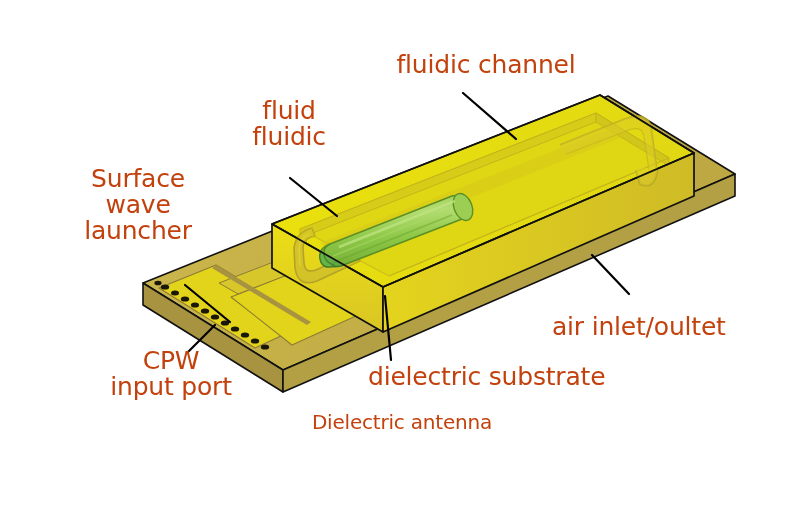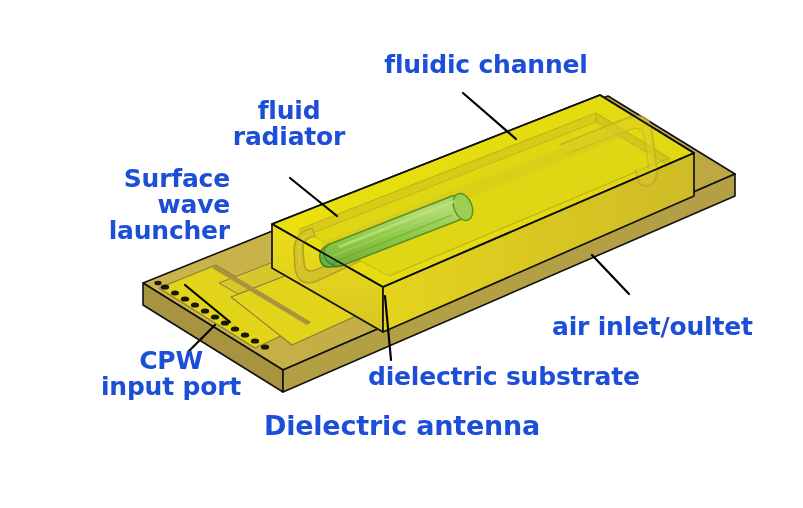--- a/index.html
+++ b/index.html
@@ -1,23 +1,23 @@
 <!DOCTYPE html>
 <html><head>
 <meta charset="utf-8">
 <style>
   html,body{margin:0;padding:0;background:#ffffff;}
   body{width:803px;height:508px;overflow:hidden;
        font-family:"DejaVu Sans","Liberation Sans",sans-serif;}
   #stage{position:relative;width:803px;height:508px;background:#fff;}
   svg#fig{position:absolute;left:0;top:0;width:803px;height:508px;display:block;}
-  .lbl{position:absolute;color:#1d4ed8;font-family:"DejaVu Sans","Liberation Sans",sans-serif;
-       font-weight:700;line-height:1.04;white-space:pre;letter-spacing:-0.2px;}
+  .lbl{position:absolute;color:#c2410c;font-family:"DejaVu Sans","Liberation Sans",sans-serif;
+       font-weight:400;line-height:1.04;white-space:pre;letter-spacing:-0.2px;}
   .lbl.ctr{text-align:center;}
-  .title{font-size:27px;}
+  .title{font-size:20px;}
   .l24{font-size:25px;}
 </style>
 </head>
 <body>
 
 <div id="stage">
 
   <svg id="fig" viewBox="0 0 803 508">
     <defs>
       <linearGradient id="gSubTop" x1="0" y1="0" x2="1" y2="0.35">
@@ -134,23 +134,23 @@
       <line x1="188" y1="352" x2="215" y2="325"></line>
       <line x1="391" y1="360" x2="385" y2="296"></line>
       <line x1="629" y1="294" x2="592" y2="255"></line>
       <line x1="185" y1="285" x2="230" y2="322"></line>
     </g>
   </svg>
 
   <div class="lbl l24 ctr" style="left:376px; top:52px; width:220px;">fluidic channel</div>
 
   <div class="lbl l24 ctr" style="left:224px; top:98px; width:130px;">fluid
-radiator</div>
+fluidic</div>
 
-  <div class="lbl l24 ctr" style="left:84px; top:166px; width:146px;text-align:right;">Surface
+  <div class="lbl l24 ctr" style="left:65px; top:166px; width:146px;">Surface
 wave
 launcher</div>
 
   <div class="lbl l24 ctr" style="left:96px; top:348px; width:150px;">CPW
 input port</div>
 
   <div class="lbl l24" style="left:352px; top:364px;margin-left:16px;">dielectric substrate</div>
 
   <div class="lbl l24" style="left:552px; top:314px;">air inlet/oultet</div>
 

